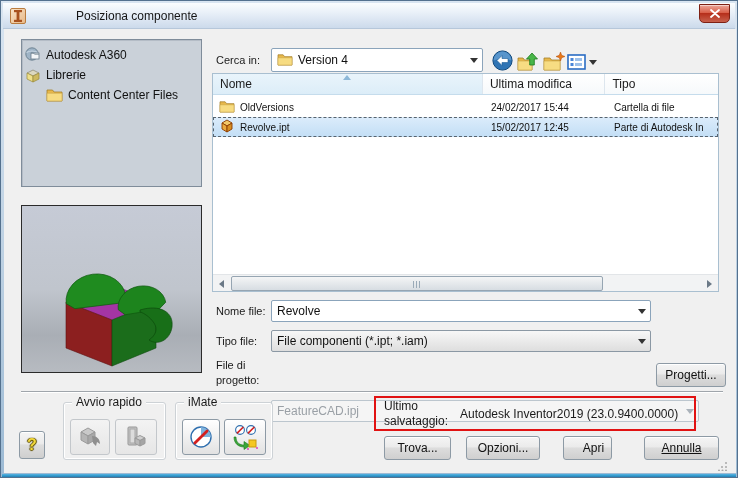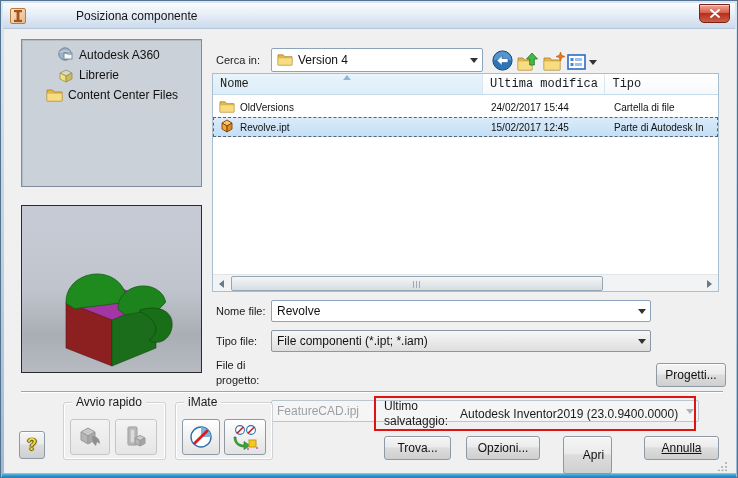--- a/index.html
+++ b/index.html
@@ -9,42 +9,42 @@
   .titlebar{position:absolute;left:2px;top:2px;right:2px;height:26px;background:linear-gradient(180deg,#fbfdfe 0%,#e6eef7 45%,#ccdaeb 100%);border-bottom:1px solid #b6c7da;display:flex;align-items:center;gap:44px;}
   .app-icon{width:16px;height:16px;margin:0 6px 0 7px;background:linear-gradient(135deg,#f7e3c8,#e8b988);border:1px solid #b97c3f;border-radius:2px;display:flex;align-items:center;justify-content:center;}
   .title-text{font-size:12px;color:#151515;}
   .close-btn{position:absolute;top:1px;right:5px;width:31px;height:19px;background:linear-gradient(180deg,#eca79a 0%,#d9604a 45%,#b62f1b 50%,#c7604c 100%);border:1px solid #7e2013;border-radius:0 0 5px 5px;display:flex;align-items:center;justify-content:center;box-shadow:inset 0 1px 0 rgba(255,255,255,.5);cursor:pointer;}
   .content{position:absolute;left:3px;top:28px;width:732px;height:444px;background:#f0f0f0;}
 
   .label{position:absolute;font-size:11px;color:#1a1a1a;}
 
   
   .tree-panel{position:absolute;left:17px;top:10px;width:181px;height:148px;background:#cad1d9;border:1px solid #7f8c9a;box-shadow:inset 1px 1px 0 #b4bcc6;padding:5px 2px;}
-  .tree-item{display:flex;align-items:center;height:20px;font-size:12px;color:#111;cursor:default;padding-left:33px;}
+  .tree-item{display:flex;align-items:center;height:20px;font-size:12px;color:#111;cursor:default;}
   .tree-item .ic{width:18px;height:16px;margin-right:4px;flex:0 0 auto;}
   .indent1{padding-left:22px;}
 
   
   .preview-panel{position:absolute;left:17px;top:176px;width:181px;height:168px;border:1px solid #2b2b2b;background:linear-gradient(180deg,#c6cbd6 0%,#c0c5cd 50%,#a9aeb5 78%,#b7bbc1 100%);}
 
   
   .cerca-label{left:212px;top:25px;}
   .combo{position:absolute;background:#fff;border:1px solid #8ba4bb;border-radius:2px;display:flex;align-items:center;font-size:12px;color:#111;padding-left:5px;cursor:default;}
   .cerca-combo{left:267px;top:19px;width:212px;height:24px;}
   .combo .arrow{margin-left:auto;width:17px;height:100%;display:flex;align-items:center;justify-content:center;}
   .tri-down{width:0;height:0;border-left:4px solid transparent;border-right:4px solid transparent;border-top:5px solid #333;}
   .tri-down.dis{border-top-color:#aab2ba;}
   .combo .fold{margin-right:5px;}
 
   .navbtn{position:absolute;width:24px;height:24px;display:flex;align-items:center;justify-content:center;cursor:pointer;}
 
   
   .filelist{position:absolute;left:208px;top:44px;width:507px;height:219px;background:#fff;border:1px solid #a9bfd0;}
   .fl-header{position:absolute;left:0;top:0;right:0;height:21px;display:flex;background:linear-gradient(180deg,#ffffff,#f6f9fb);border-bottom:1px solid #c5dcec;}
-  .fl-h{font-size:12px;color:#1a1a1a;padding:3px 0 0 7px;border-right:1px solid #dde6ee;position:relative;font-family:Liberation Mono, monospace;}
+  .fl-h{font-size:12px;color:#1a1a1a;padding:3px 0 0 7px;border-right:1px solid #dde6ee;position:relative;}
   .fl-h.sorted{background:linear-gradient(180deg,#e9f4fb,#dcedf8);}
   .sort-asc{position:absolute;left:50%;top:1px;margin-left:-4px;width:0;height:0;border-left:4px solid transparent;border-right:4px solid transparent;border-bottom:5px solid #8db8d8;}
   .col-name{width:271px;}
   .col-mod{width:123px;}
   .col-type{width:113px;border-right:none;}
   .fl-row{position:absolute;left:0;right:0;height:20px;display:flex;align-items:center;font-size:10px;color:#111;cursor:default;}
   .fl-row .cell{overflow:hidden;white-space:nowrap;flex:0 0 auto;}
   .fl-row .c-name{width:271px;display:flex;align-items:center;padding-left:6px;}
   .fl-row .c-name .ic{margin-right:5px;flex:0 0 auto;}
   .fl-row .c-mod{width:123px;padding-left:7px;}
@@ -90,21 +90,21 @@
   .sqbtn.en{background:linear-gradient(180deg,#ffffff,#e2e2e2);border:1px solid #8d9aa5;cursor:pointer;}
   .sqbtn.dis{background:linear-gradient(180deg,#f3f3f3,#e6e6e6);border:1px solid #c3c7cb;}
   .ql1{left:66px;width:40px;}
   .ql2{left:111px;width:42px;}
   .im1{left:178px;width:38px;}
   .im2{left:220px;width:42px;}
 
   
   .trova-btn{left:380px;top:407px;width:67px;height:24px;}
   .opzioni-btn{left:462px;top:407px;width:74px;height:24px;}
-  .apri-btn{left:559px;top:407px;width:49px;height:38px;padding-left:12px;}
+  .apri-btn{left:559px;top:407px;width:49px;height:24px;padding-left:12px;}
   .annulla-btn{left:640px;top:407px;width:75px;height:24px;text-decoration:underline;}
 
   .grip{position:absolute;right:8px;bottom:6px;width:10px;height:10px;}
 </style>
 </head>
 <body>
 
 <div class="dialog">
 
   <div class="titlebar">

